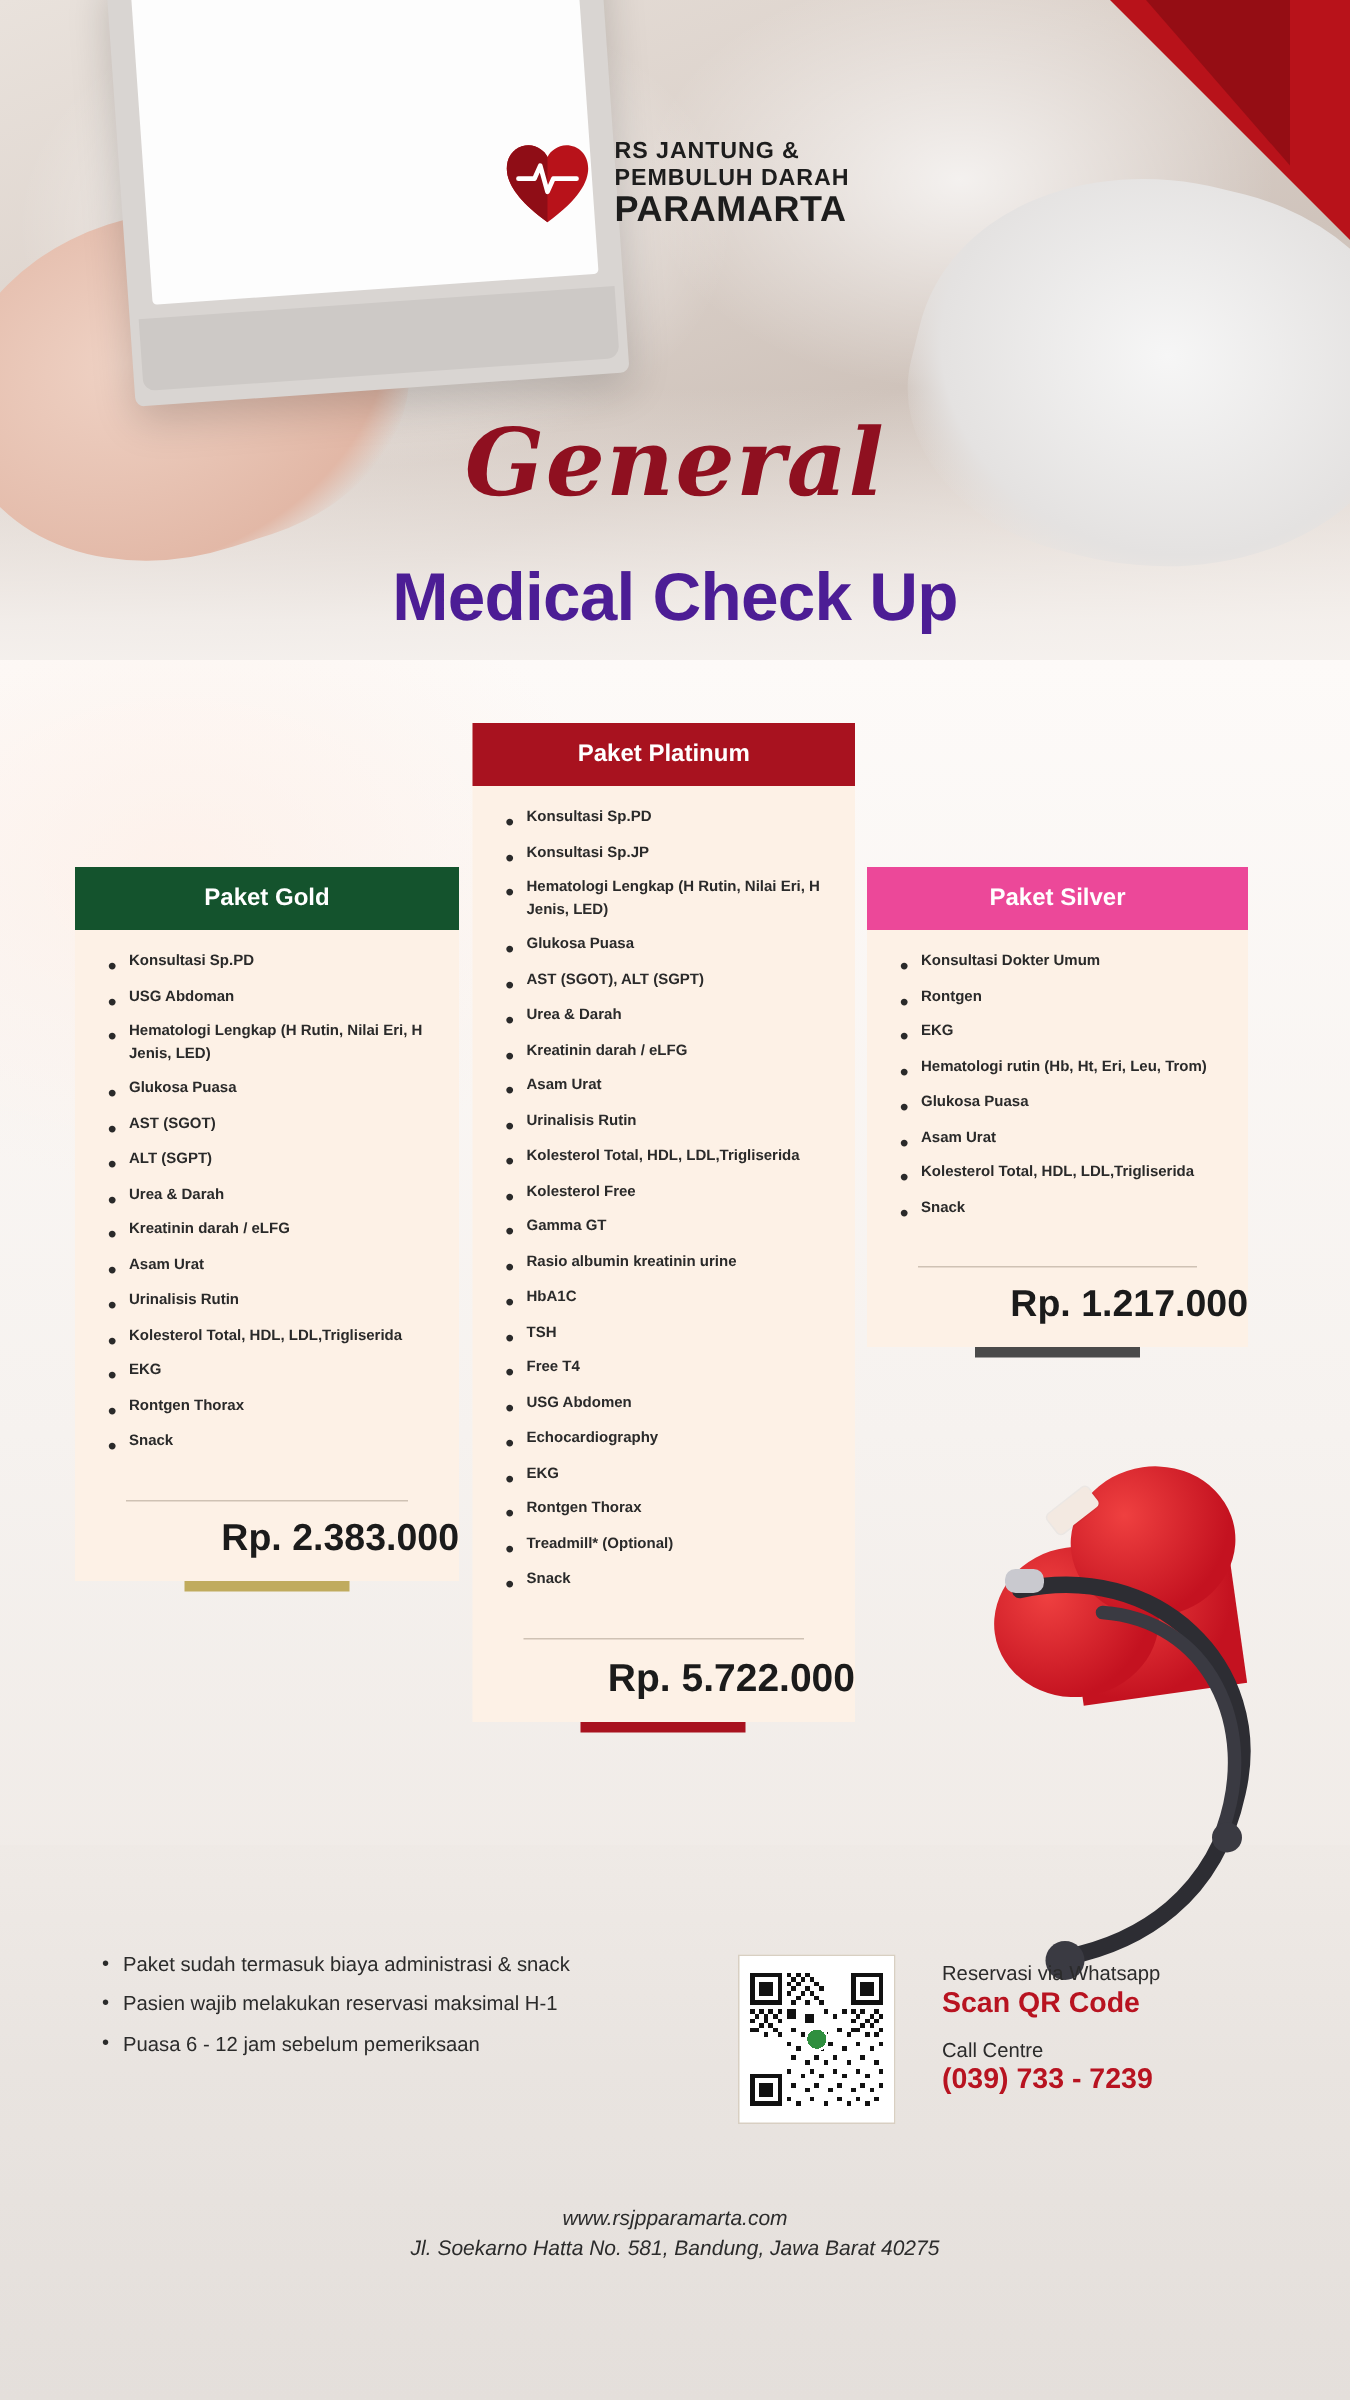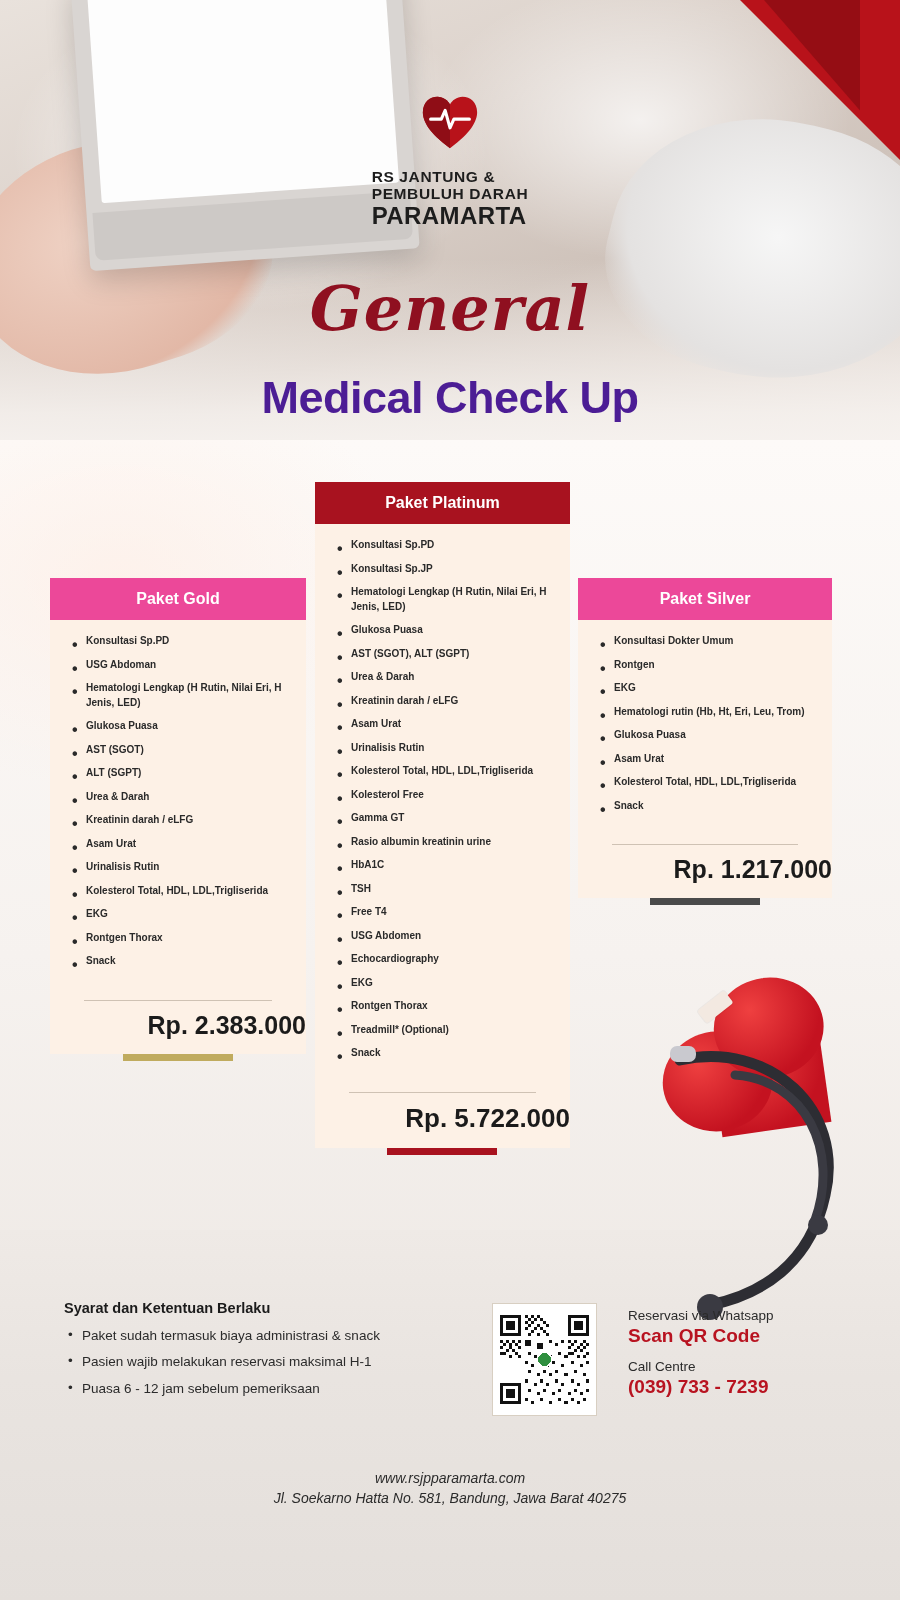--- a/index.html
+++ b/index.html
@@ -94,21 +94,21 @@
     box-shadow: 0 0 0 1px rgba(0,0,0,0.04);
   }
   .stetho {
     position:absolute; right:30px; top:1020px; width:230px; height:300px;
     pointer-events:none;
   }
 
   
   .logo-wrap {
     position:absolute; left:0; top:92px; width:900px;
-    display:flex; justify-content:center; align-items:center; gap:14px;flex-direction:column;
+    display:flex; justify-content:center; align-items:center; gap:14px;
   }
   .logo-mark { width:62px; height:62px; position:relative; }
   .logo-text { line-height:1.12; color:#1d1d1d; }
   .logo-l1, .logo-l2 { font-size:15.5px; font-weight:bold; letter-spacing:.6px; }
   .logo-l3 { font-size:24px; font-weight:bold; letter-spacing:.4px; }
 
   .title-script {
     position:absolute; left:0; top:272px; width:900px; text-align:center;
     font-family: "DejaVu Serif", serif;
     font-style: italic; font-weight:bold;
@@ -133,21 +133,21 @@
   }
   ul.items li:before {
     content:"•"; position:absolute; left:2px; top:-1px; font-size:16px; color:#2a2a2a;
   }
   .divider { height:1px; background:#cfc2b4; margin:12px 34px 10px 34px; }
   .price { text-align:right; font-size:25px; font-weight:bold; color:#1b1b1b; padding-bottom:14px; }
   .card-foot { height:7px; width:110px; margin:0 auto; }
 
   
   #card-gold { left:50px; top:578px; width:256px; }
-  #card-gold .card-head { background:#ec4899; }
+  #card-gold .card-head { background:#14532d; }
   #card-gold .card-foot { background:#c0ab5e; position:absolute; left:73px; bottom:-7px; }
   
   #card-platinum { left:315px; top:482px; width:255px; }
   #card-platinum .card-head { background:#a8121f; }
   #card-platinum .card-foot { background:#a8121f; position:absolute; left:72px; bottom:-7px; }
   #card-platinum .price { font-size:26px; }
   
   #card-silver { left:578px; top:578px; width:254px; }
   #card-silver .card-head { background:#ec4899; }
   #card-silver .card-foot { background:#4a4a4a; position:absolute; left:72px; bottom:-7px; }
@@ -294,21 +294,20 @@
         <li>Kolesterol Total, HDL, LDL,Trigliserida</li>
         <li>Snack</li>
       </ul>
     </div>
     <div class="divider"></div>
     <div class="price">Rp. 1.217.000</div>
     <div class="card-foot"></div>
   </div>
 
   <div class="terms">
-    <div class="terms-title">Syarat dan Ketentuan Berlaku</div>
     <ul>
       <li>Paket sudah termasuk biaya administrasi &amp; snack</li>
       <li>Pasien wajib melakukan reservasi maksimal H-1</li>
       <li>Puasa 6 - 12 jam sebelum pemeriksaan</li>
     </ul>
   </div>
 
   <div class="qr-box">
     <svg class="qr-img" viewBox="0 0 29 29" shape-rendering="crispEdges">
       <rect width="29" height="29" fill="#ffffff"></rect>

